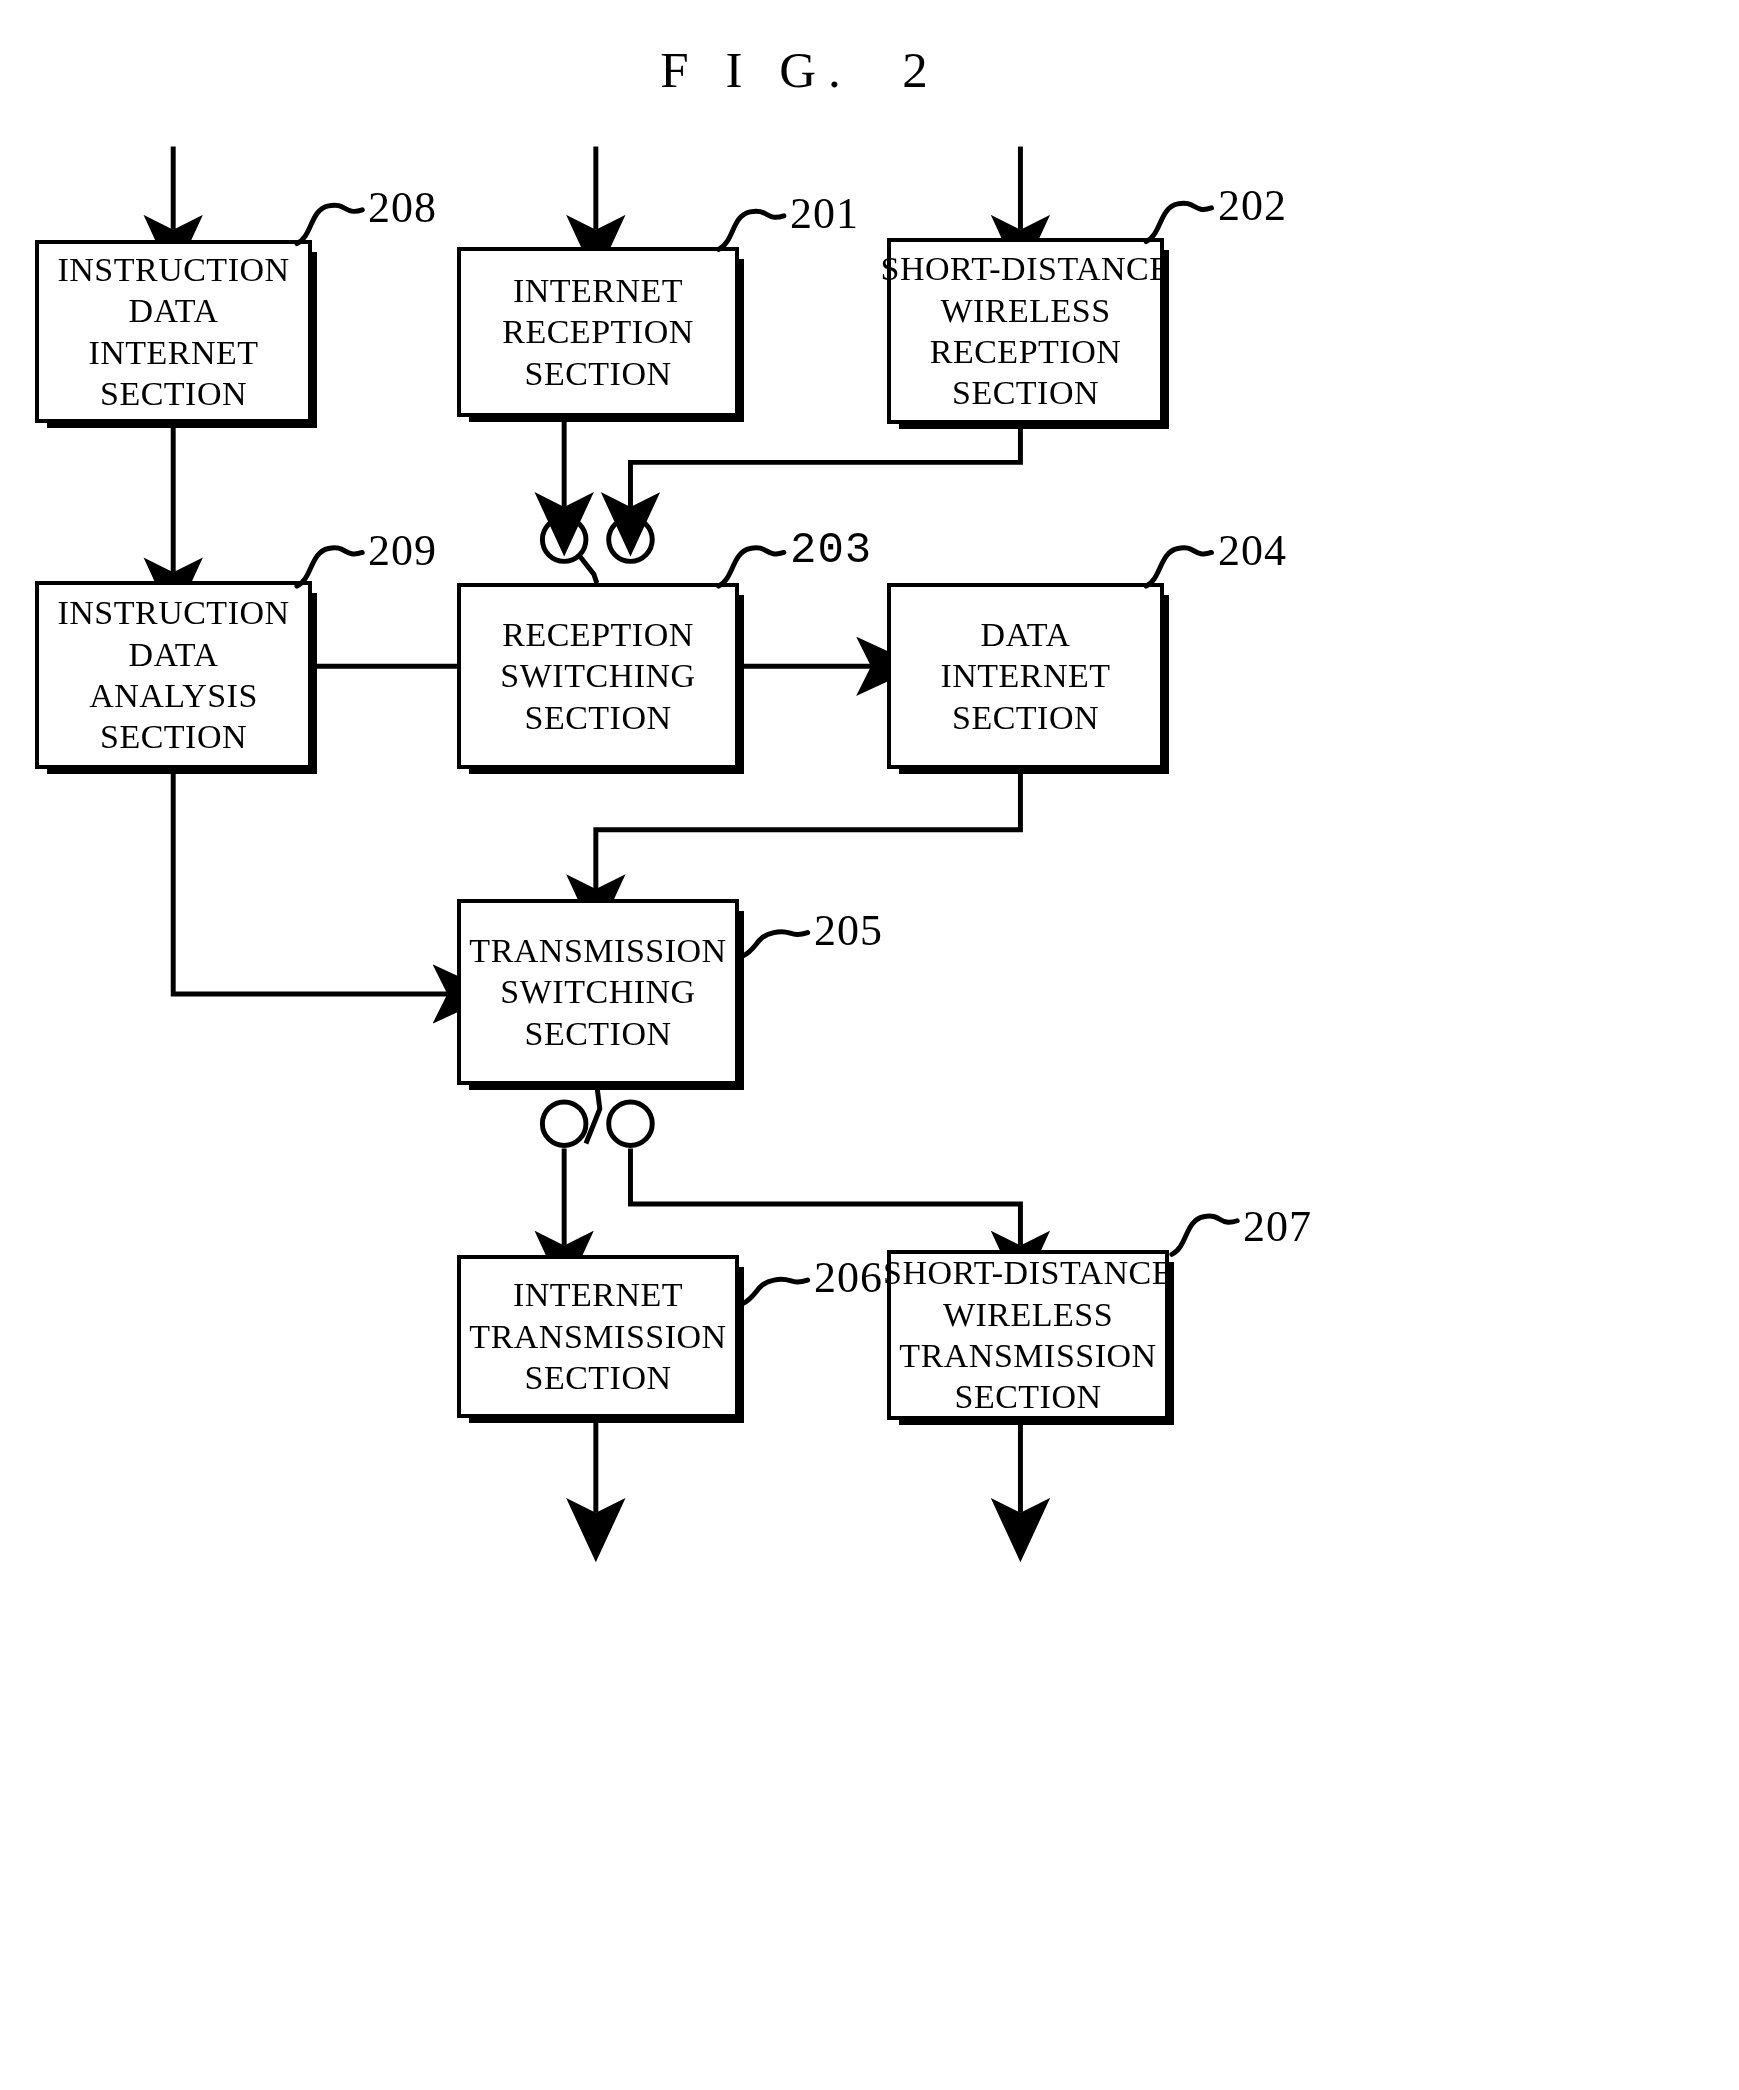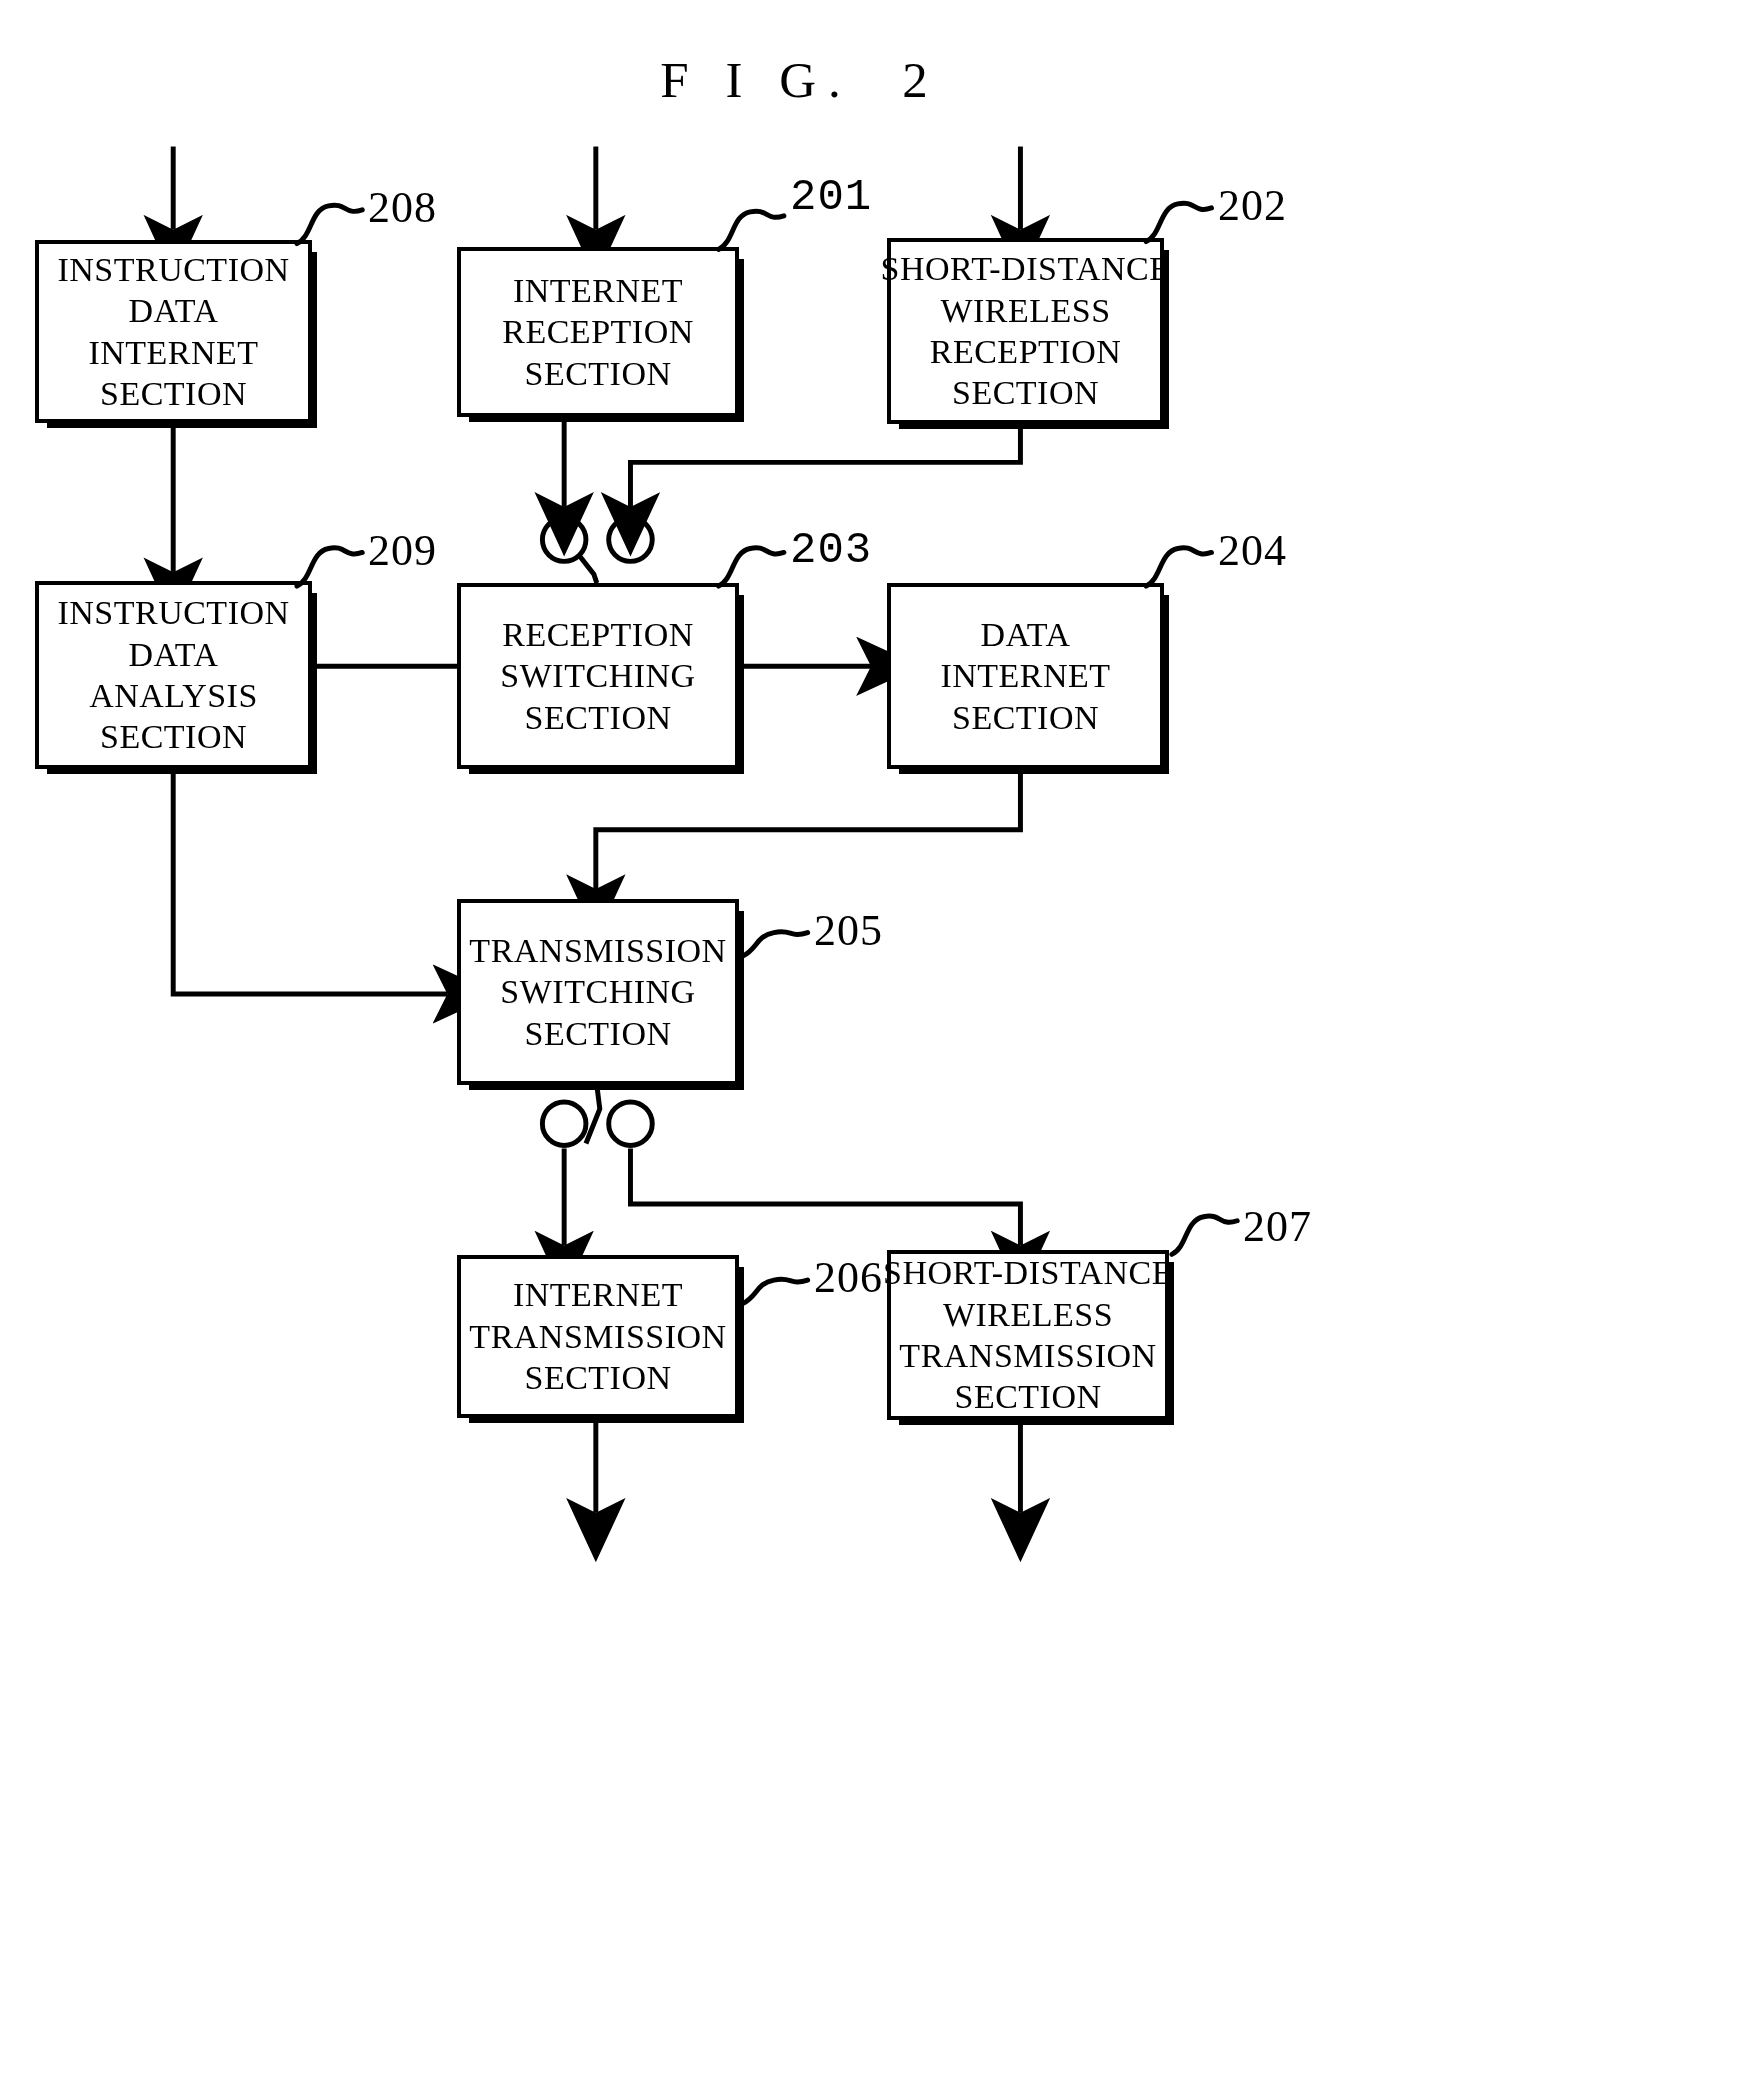--- a/index.html
+++ b/index.html
@@ -12,21 +12,21 @@
     width: 1739px;
     height: 2091px;
     background: #ffffff;
     overflow: hidden;
     font-family: "Liberation Serif", "DejaVu Serif", serif;
     color: #000000;
   }
   #fig-title {
     position: absolute;
     left: 0;
-    top: 51px;
+    top: 41px;
     width: 1600px;
     text-align: center;
     font-size: 51px;
     letter-spacing: 12px;
     font-family: "Liberation Serif", "DejaVu Serif", serif;
     white-space: pre;
   }
   
   .node {
     position: absolute;
@@ -211,21 +211,21 @@
       <path d="M300,592 C316,584 313,558 332,554 C350,550 348,564 366,558"></path>
       <path d="M726,592 C742,584 739,558 758,554 C776,550 774,564 792,558"></path>
       <path d="M1158,592 C1174,584 1171,558 1190,554 C1208,550 1206,564 1224,558"></path>
       <path d="M750,966 C766,958 763,946 782,942 C800,938 798,948 816,942"></path>
       <path d="M750,1317 C766,1309 763,1297 782,1293 C800,1289 798,1299 816,1293"></path>
       <path d="M1184,1267 C1200,1259 1197,1233 1216,1229 C1234,1225 1232,1239 1250,1233"></path>
     </g>
   </svg>
 
   <div class="ref" style="left:368px; top:182px;">208</div>
-  <div class="ref" style="left:790px; top:172px;font-family:Liberation Mono, monospace;">201</div>
+  <div class="ref" style="left:790px; top:188px;">201</div>
   <div class="ref" style="left:1218px; top:180px;">202</div>
   <div class="ref" style="left:368px; top:525px;">209</div>
   <div class="ref" style="left:790px; top:525px;font-family:Liberation Mono, monospace;">203</div>
   <div class="ref" style="left:1218px; top:525px;">204</div>
   <div class="ref" style="left:814px; top:905px;">205</div>
   <div class="ref" style="left:814px; top:1252px;font-family:Liberation Serif, serif;">206</div>
   <div class="ref" style="left:1243px; top:1193px;margin-top:8px;">207</div>
 
 </div>
 

